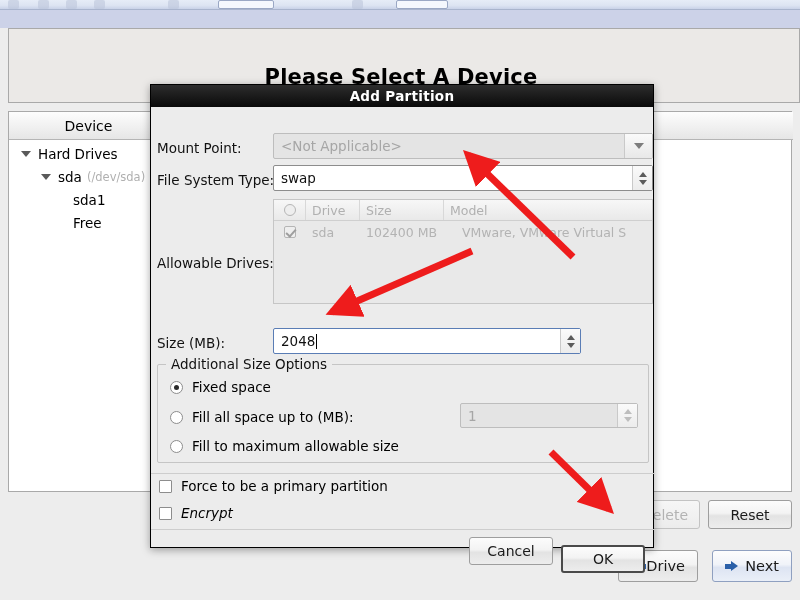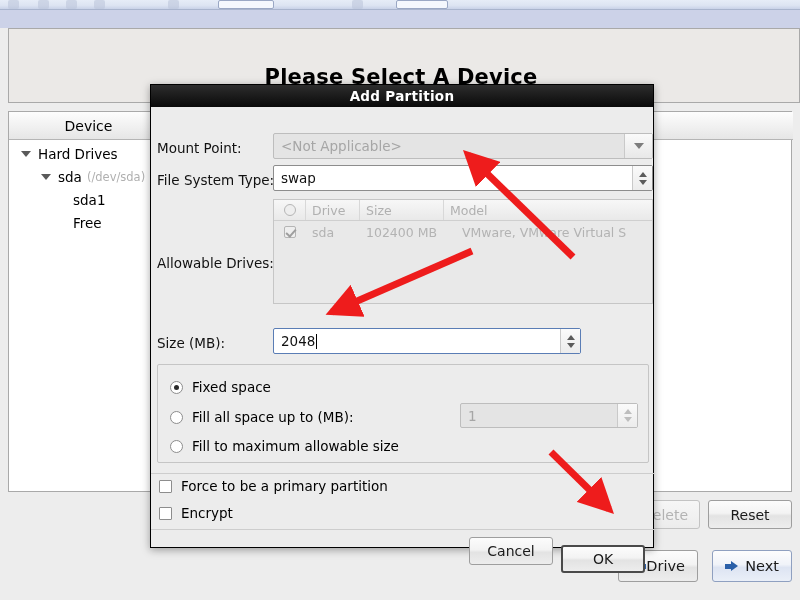--- a/index.html
+++ b/index.html
@@ -342,20 +342,21 @@
           <span>2048</span>
             <span class="caret"></span>
         </div>
         <div class="spinbtn">
           <span class="sp-up"></span>
           <span class="sp-dn"></span>
         </div>
       </div>
 
       <div class="groupbox" style="left:6px; top:257px; width:492px; height:99px;">
+        <div class="group-legend">Additional Size Options</div>
 
         <div class="optrow" style="left:12px; top:14px;">
           <span class="radio sel"></span>
           <span>Fixed space</span>
         </div>
 
         <div class="optrow" style="left:12px; top:44px;">
           <span class="radio"></span>
           <span>Fill all space up to (MB):</span>
         </div>
@@ -372,21 +373,21 @@
           <span>Fill to maximum allowable size</span>
         </div>
       </div>
 
       <div class="dlg-sep" style="top:366px;"></div>
 
       <div class="chkrow" style="left:8px; top:371px;">
         <span class="chk"></span>
         <span>Force to be a primary partition</span>
       </div>
-      <div class="chkrow" style="left:8px; top:398px;">
+      <div class="chkrow" style="left:8px; top:398px;font-style:italic;">
         <span class="chk"></span>
         <span>Encrypt</span>
       </div>
 
       <div class="dlg-sep" style="top:422px;"></div>
 
       <div class="btn dlg-btn" style="left:318px; top:430px;">Cancel</div>
       <div class="btn dlg-btn ok" style="left:410px; top:438px;">OK</div>
     </div>
   </div>

